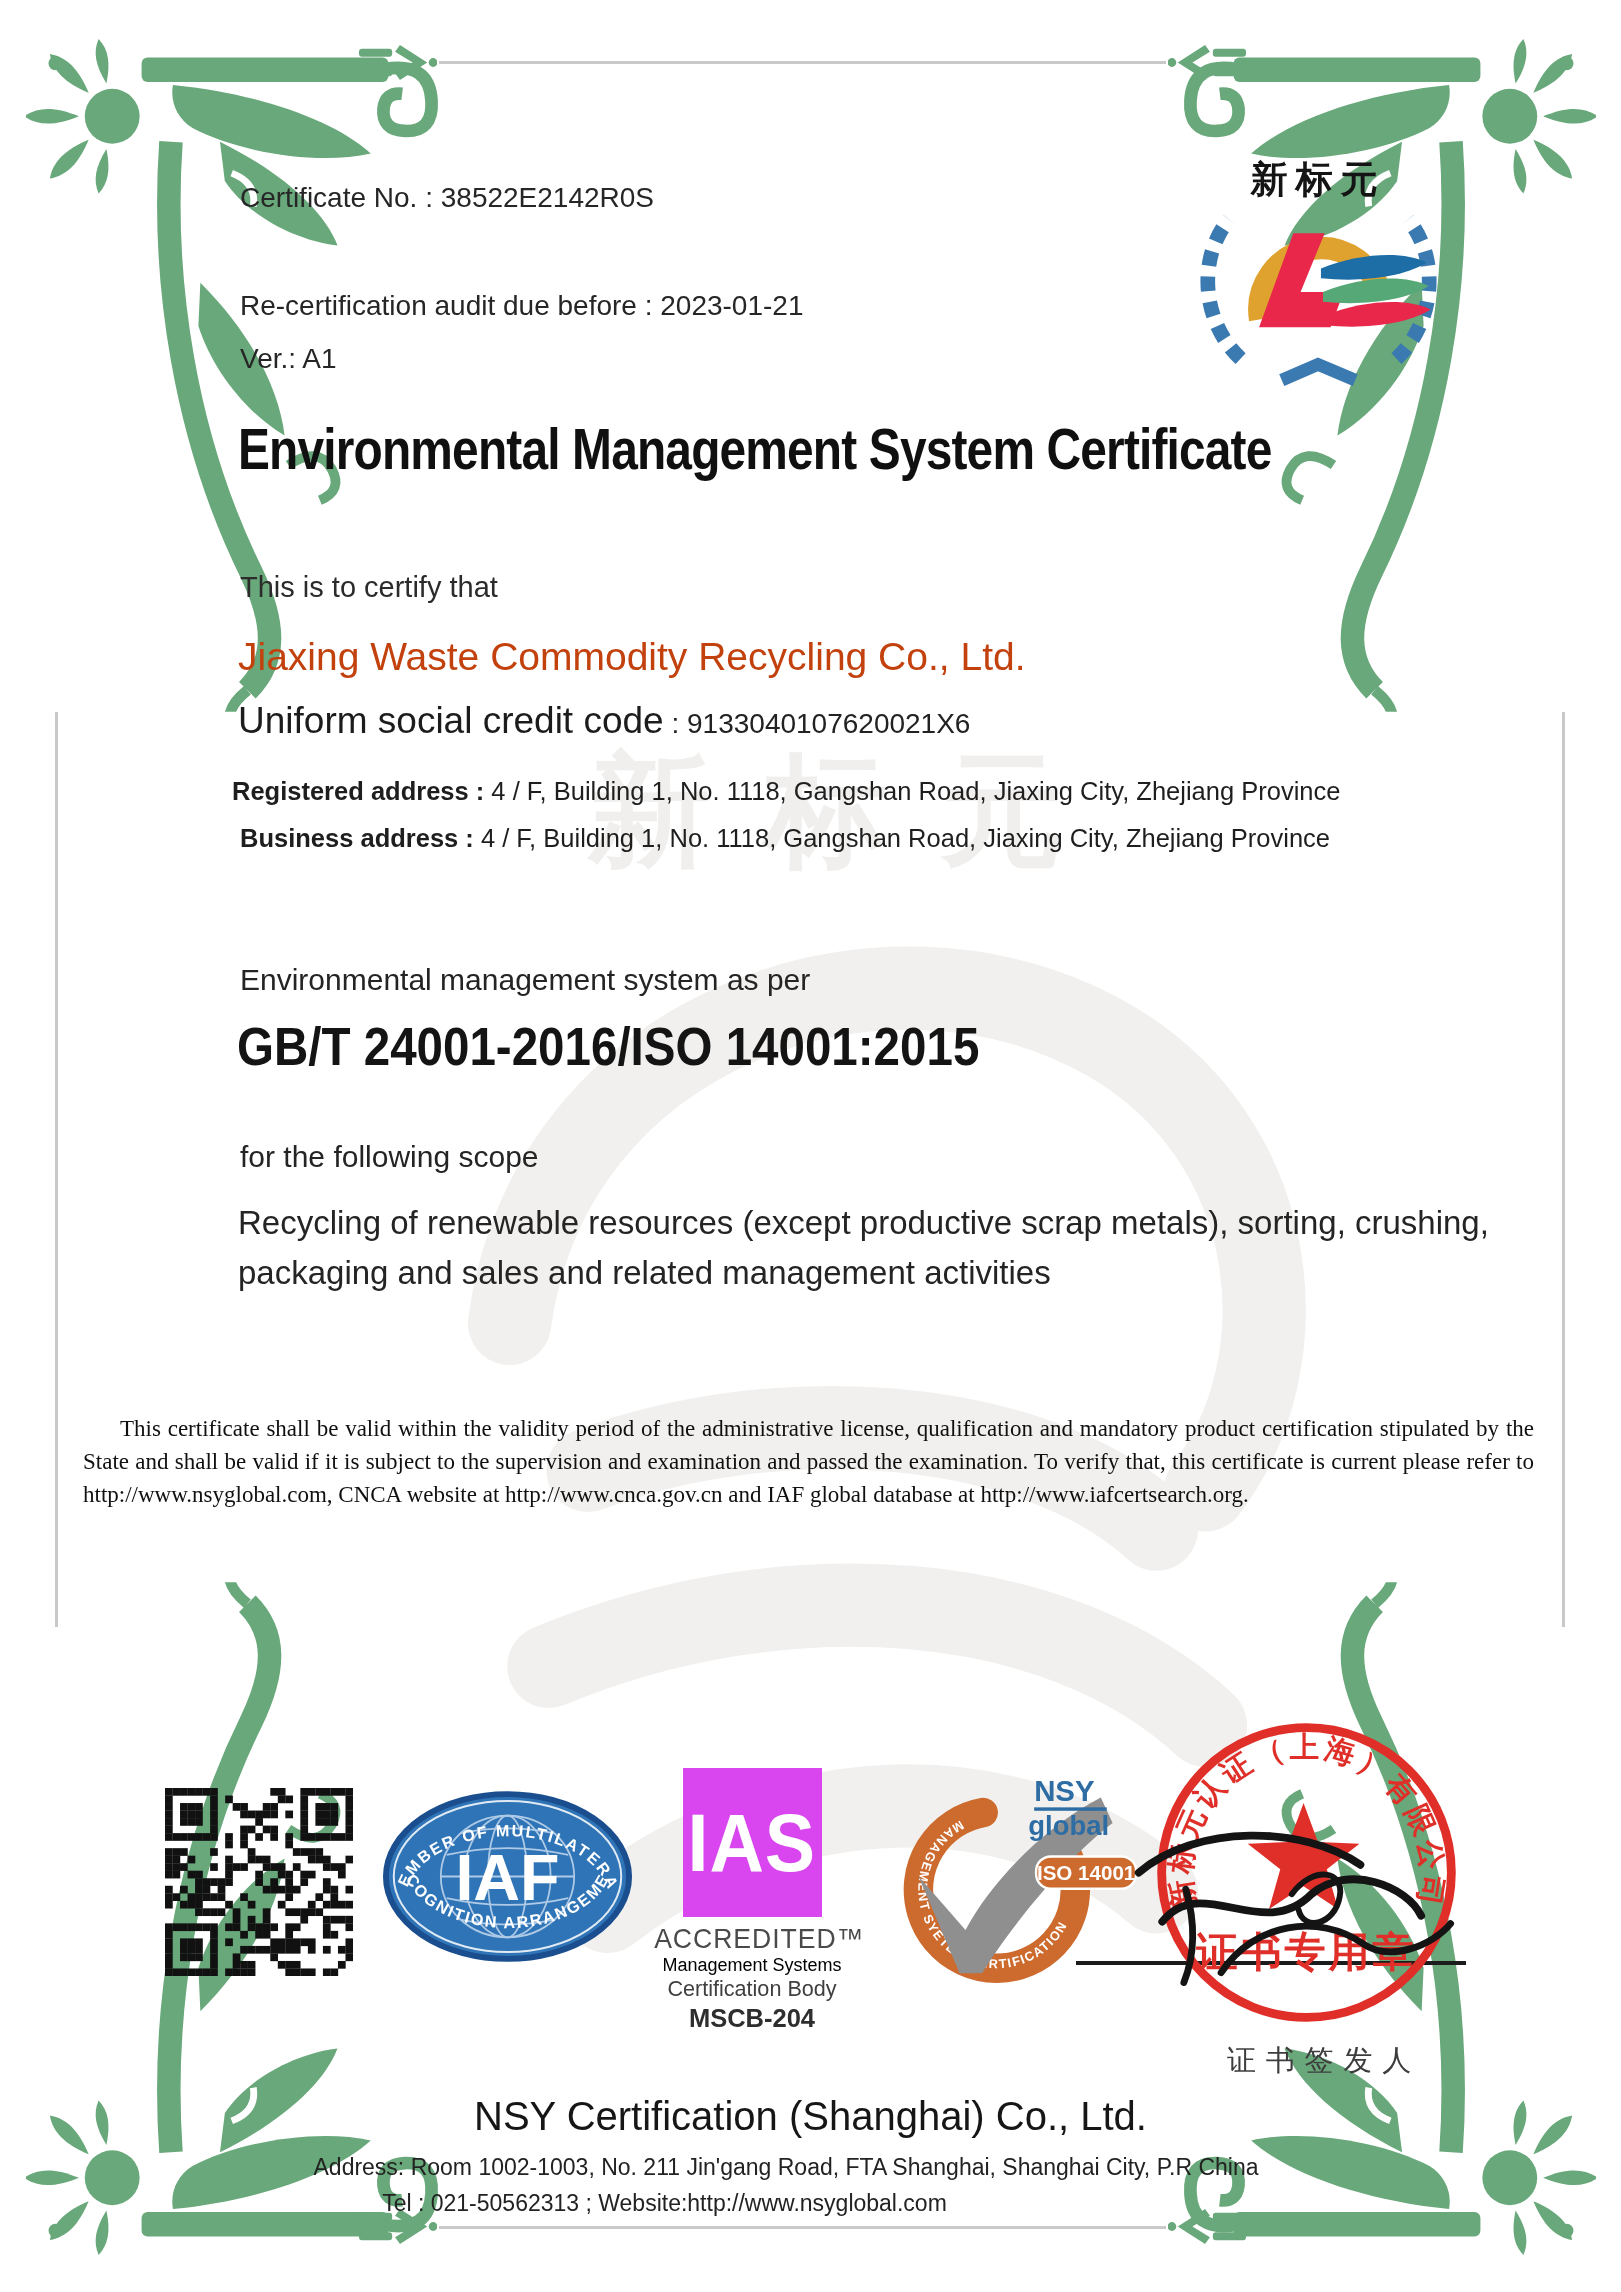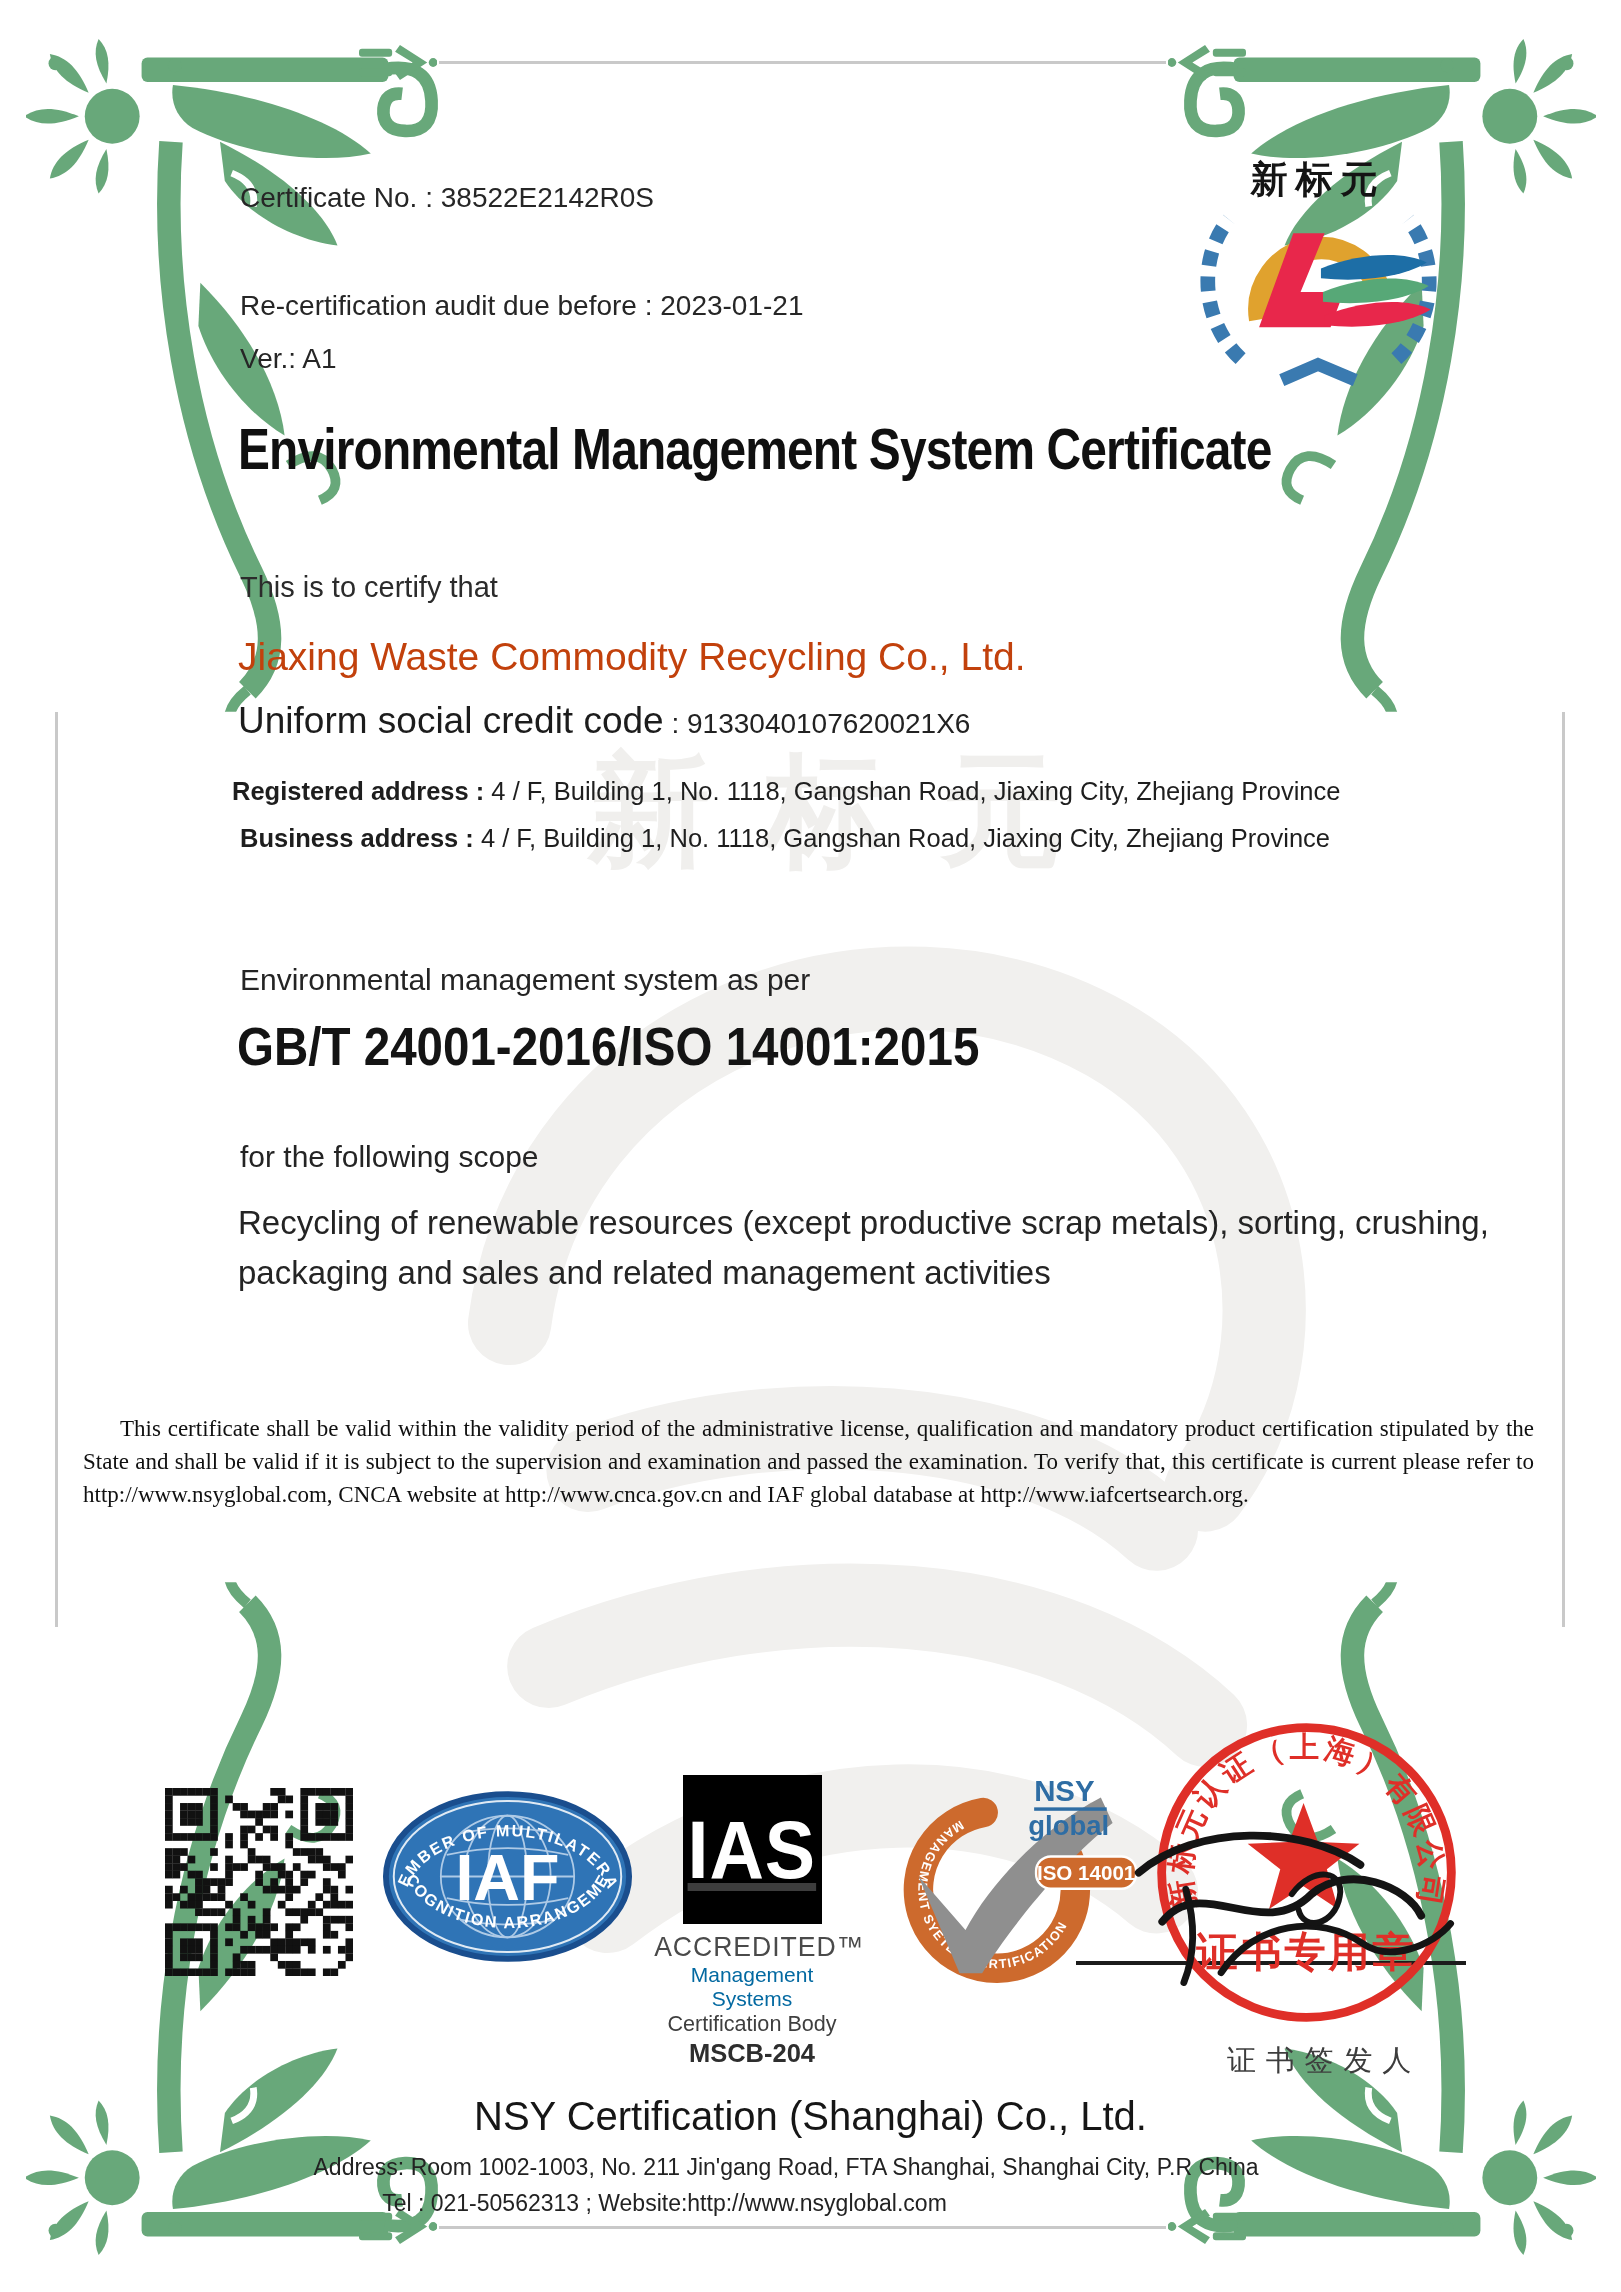--- a/index.html
+++ b/index.html
@@ -28,24 +28,24 @@
   .addr{font-size:25.5px;color:#1e1e1e;white-space:nowrap;}
   .addr b{font-weight:bold;}
   .ems-intro,.scope-intro{font-size:30px;color:#242424;}
   .gbt{font-size:54px;font-weight:bold;color:#141414;white-space:nowrap;
        transform:scaleX(.88);transform-origin:left top;}
   .scope{font-size:33px;color:#242424;line-height:1.53;width:1264px;}
   .disclaimer{font-family:"Liberation Serif",serif;font-size:23px;color:#101010;
               width:1451px;line-height:1.43;text-indent:37px;text-align:justify;}
   
   #ias-block{width:206px;text-align:center;color:#3d3d3d;}
-  #ias-sq{width:139px;height:149px;background:#000000;margin:7px auto;display:flex;align-items:center;justify-content:center;text-decoration:underline;}
+  #ias-sq{width:139px;height:149px;background:#d946ef;margin:0 auto;display:flex;align-items:center;justify-content:center;}
   #ias-sq span{color:#fff;font-size:82px;font-weight:bold;letter-spacing:1px;transform:scaleX(.92);}
   .ias-acc{font-size:28px;color:#4a4a4a;letter-spacing:1px;margin-top:5.9px;transform:scaleX(.95);}
-  .ias-s1{font-size:21px;color:#0369a1;}
+  .ias-s1{font-size:18px;color:#000000;}
   .ias-s2{font-size:21.6px;color:#3f3f3f;}
   .ias-s3{font-size:25.5px;font-weight:bold;color:#2e2e2e;margin-top:2px;}
   .issuer{font-family:"Liberation Serif",serif;font-size:29px;letter-spacing:9.8px;color:#3d3d3d;white-space:nowrap;}
   .sig-line{position:absolute;background:#1c1c1c;height:3.9px;}
   
   .f-company{position:absolute;left:0;width:1621px;text-align:center;font-size:40px;color:#161616;}
   .f-addr{position:absolute;left:0;width:1572px;text-align:center;font-size:23px;color:#222;}
   .f-tel{position:absolute;left:0;width:1329px;text-align:center;font-size:23px;color:#222;}
 </style>
 </head>

